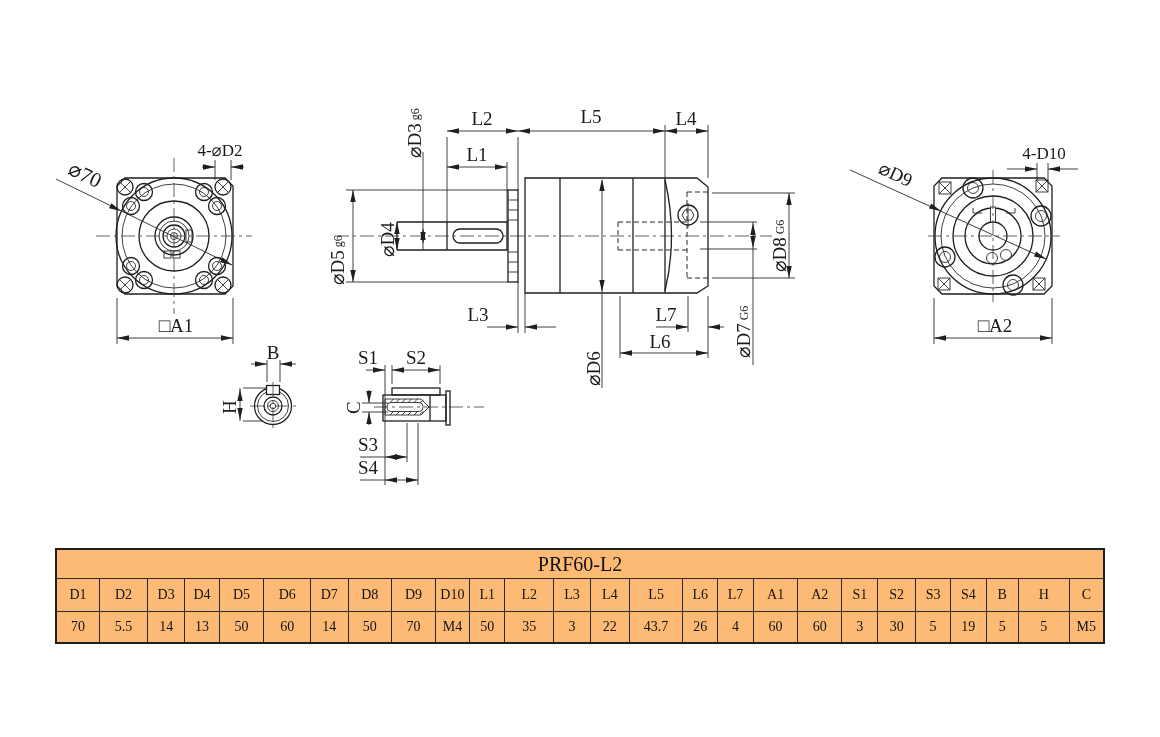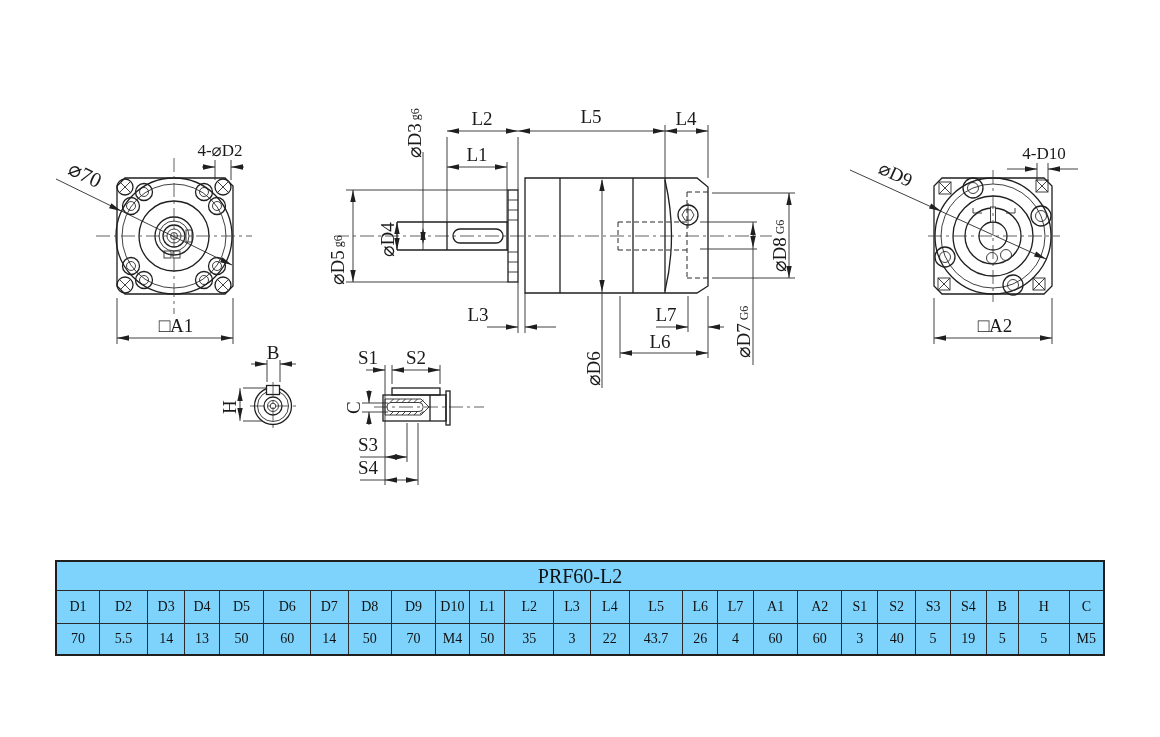--- a/index.html
+++ b/index.html
@@ -9,21 +9,21 @@
   svg text{fill:#1a1a1a;font-family:"Liberation Serif","DejaVu Serif","DejaVu Sans",serif;}
   .ln{stroke:#1f1f1f;stroke-width:1.3;fill:none;}
   .tn{stroke:#2a2a2a;stroke-width:0.9;fill:none;}
   .cl{stroke:#3a3a3a;stroke-width:0.8;fill:none;stroke-dasharray:14 4 3 4;}
   .hd{stroke:#2a2a2a;stroke-width:1;fill:none;stroke-dasharray:5 3;}
   .whitefill{fill:#ffffff;}
   .dim{font-size:19px;}
   .dims{font-size:17px;}
   .big{font-size:21px;}
   .sfx{font-size:12px;}
-  table.spec{position:absolute;left:55px;top:560px;width:1050px;border-collapse:collapse;table-layout:fixed;border:2px solid #1f1f1f;background:#7dd3fc;}
+  table.spec{position:absolute;left:55px;top:548px;width:1050px;border-collapse:collapse;table-layout:fixed;border:2px solid #1f1f1f;background:#fdba74;}
   table.spec td{border:1px solid #2a2a2a;text-align:center;vertical-align:middle;padding:0;font-size:14px;}
   table.spec tr.title-row td{font-size:20px;height:28px;border-bottom:1px solid #2a2a2a;}
   table.spec tr.head-row td{height:32px;}
   table.spec tr.val-row td{height:30px;}
 </style>
 </head>
 <body>
 
 <div class="sheet">
 
@@ -479,21 +479,21 @@
     <td>50</td>
     <td>35</td>
     <td>3</td>
     <td>22</td>
     <td>43.7</td>
     <td>26</td>
     <td>4</td>
     <td>60</td>
     <td>60</td>
     <td>3</td>
-    <td>40</td>
+    <td>30</td>
     <td>5</td>
     <td>19</td>
     <td>5</td>
     <td>5</td>
     <td>M5</td>
   </tr>
 </tbody>
     </table>
 
 </div>

